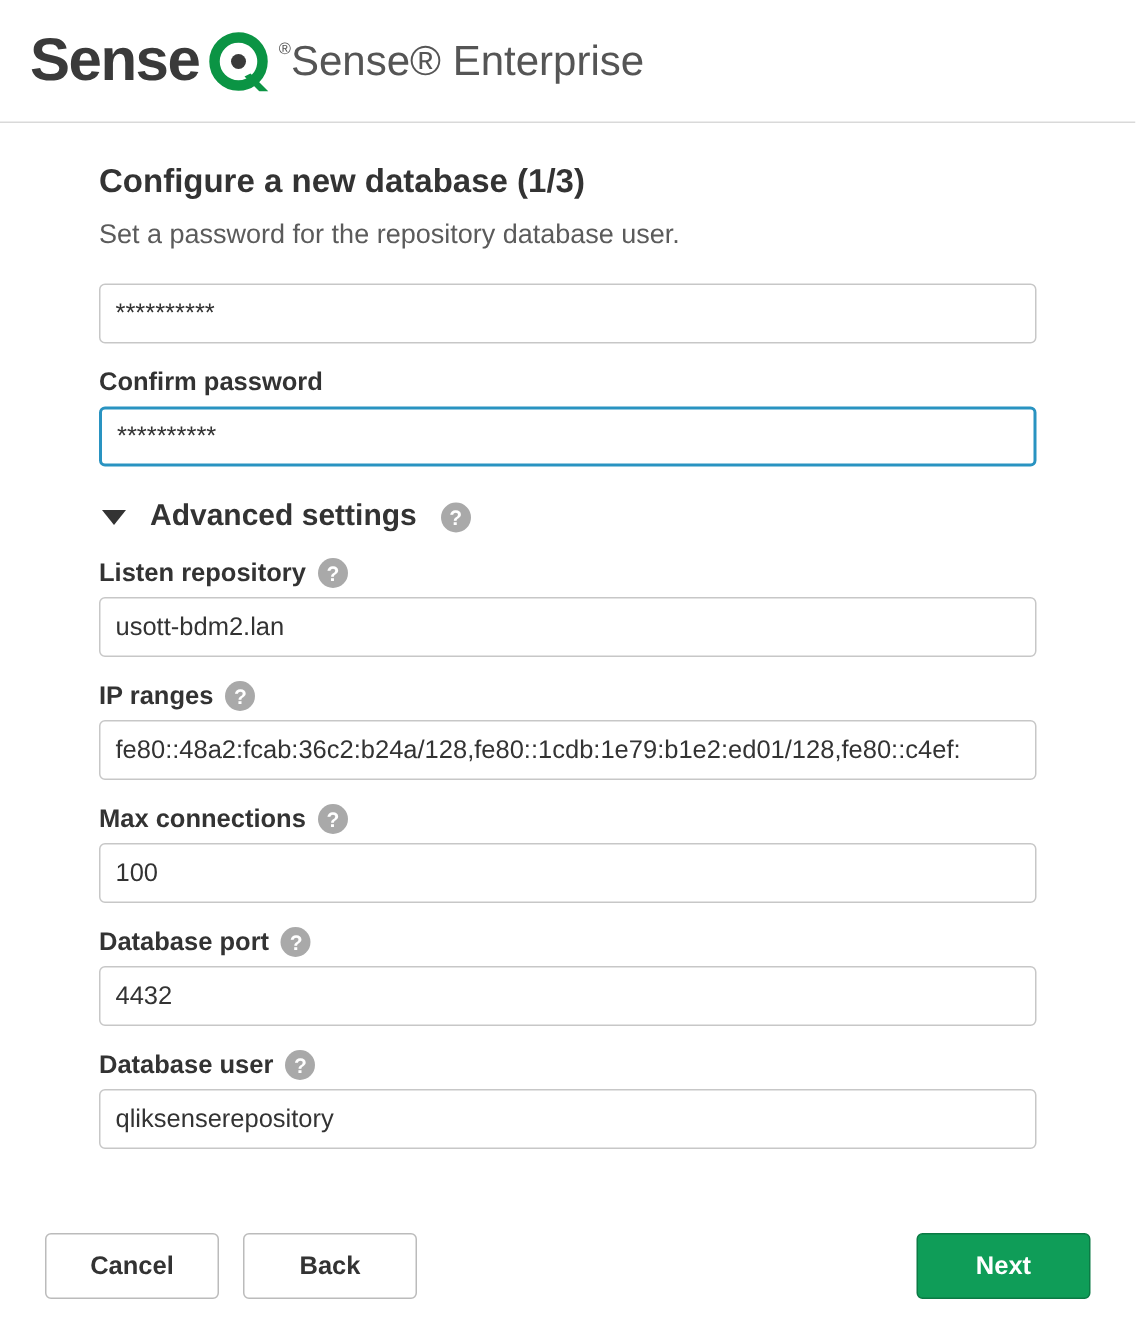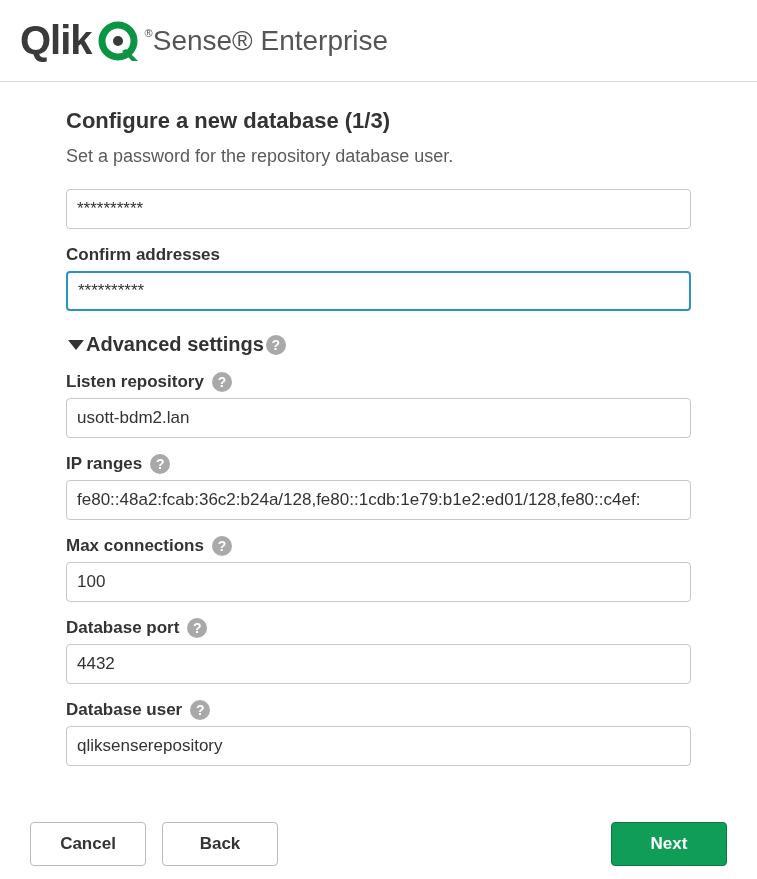--- a/index.html
+++ b/index.html
@@ -79,21 +79,21 @@
     border-radius: 4px;
     outline: none;
     font-family: inherit;
   }
   .focused {
     border: 2px solid #2993c1 !important;
   }
   .adv-header {
     display: flex;
     align-items: center;
-    gap: 2px;
+    gap: 16px;
     margin: 22px 0 16px 0;
     cursor: pointer;
   }
   .adv-header .caret {
     width: 0; height: 0;
     border-left: 8px solid transparent;
     border-right: 8px solid transparent;
     border-top: 10px solid #333;
     margin-left: 2px;
   }
@@ -140,21 +140,21 @@
     border: 1px solid #0b7a44;
     color: #fff;
     margin-left: auto;
   }
 </style>
 </head>
 <body>
 
 <div class="header">
   <div class="logo-wrap">
-    <span class="qlik-word">Qlik</span>
+    <span class="qlik-word">Sense</span>
     <svg class="qlik-q" viewBox="0 0 40 40">
       <circle cx="20" cy="20" r="16" fill="none" stroke="#0b9444" stroke-width="7"></circle>
       <circle cx="20" cy="20" r="5" fill="#3a3a3a"></circle>
       <polygon points="28,28 40,40 34,40 24,30" fill="#0b9444"></polygon>
     </svg>
     <span class="reg-mark">®</span>
   </div>
   <div class="product-title">Sense®  Enterprise</div>
 </div>
 
@@ -162,21 +162,21 @@
 
   <h1 class="page-title">Configure a new database (1/3)</h1>
   <p class="page-subtitle">Set a password for the repository database user.</p>
 
   <div class="field-group">
     <input type="text" value="**********" style="">
   </div>
 
   <div class="field-group">
     <div class="field-label-row">
-      <span class="field-label">Confirm addresses</span>
+      <span class="field-label">Confirm password</span>
     </div>
     <input type="text" class="focused" value="**********" style="">
   </div>
 
   <div class="adv-header">
     <div class="caret"></div>
     <span class="adv-title">Advanced settings</span>
     <span class="help-icon">?</span>
   </div>
 

